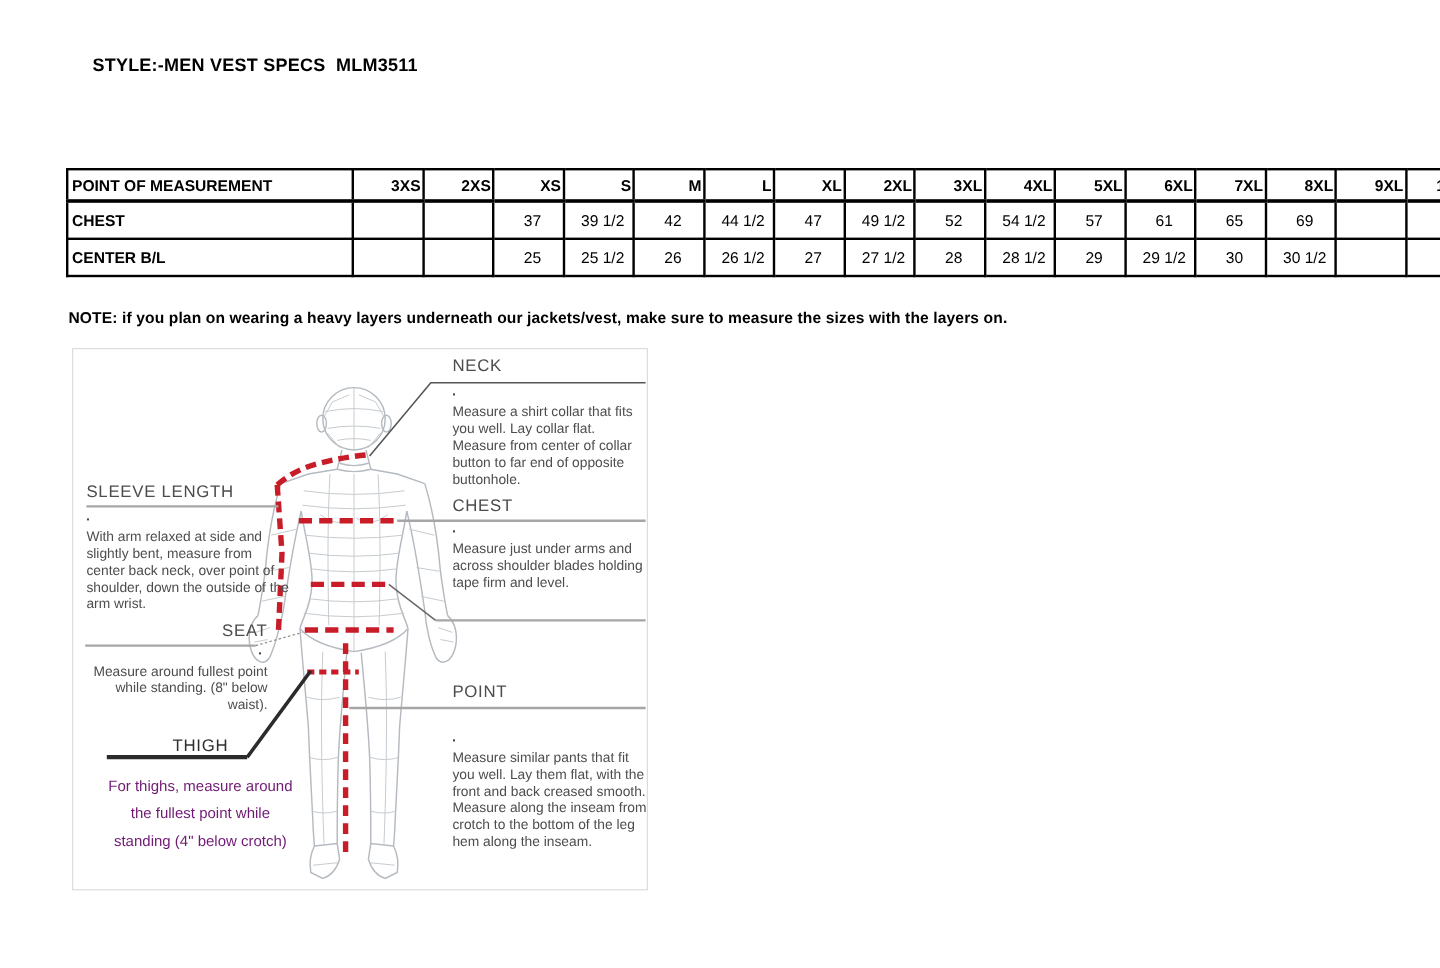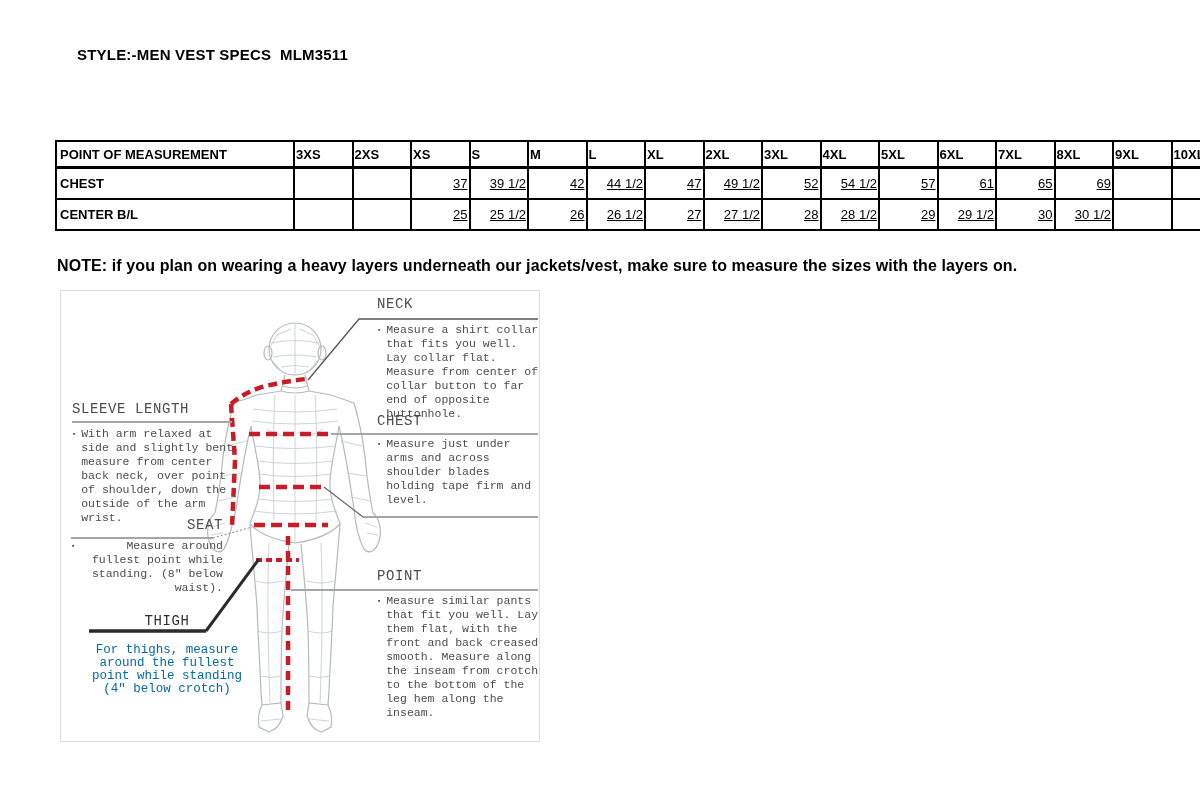--- a/index.html
+++ b/index.html
@@ -15,51 +15,51 @@
   
   .spec-table{
     position:absolute;left:55px;top:140px;width:1176px;
     border-collapse:collapse;table-layout:fixed;
     border:2px solid #000;
   }
   .spec-table col.pom{width:238px;}
   .spec-table th,.spec-table td{
     border:2px solid #000;font-size:13px;overflow:hidden;white-space:nowrap;
   }
-  .spec-table thead th{height:22px;font-weight:bold;text-align:left;border-bottom:3px solid #000;}
+  .spec-table thead th{height:22px;font-weight:bold;text-align:right;border-bottom:3px solid #000;}
   .spec-table thead th.pom{text-align:left;padding-left:3px;}
   .spec-table tbody th{height:27px;font-weight:bold;text-align:left;padding-left:3px;}
-  .spec-table tbody td{height:27px;text-align:right;padding-left:8px;font-weight:normal;text-decoration:underline;}
+  .spec-table tbody td{height:27px;text-align:center;padding-left:8px;font-weight:normal;}
   .note-line{
-    position:absolute;left:57px;top:257px;font-size:16px;font-weight:bold;letter-spacing:.1px;
+    position:absolute;left:57px;top:257px;font-size:13px;font-weight:bold;letter-spacing:.1px;
   }
   
   .diagram{
     position:absolute;left:60px;top:290px;width:480px;height:452px;
     border:1px solid #dcdcdc;box-sizing:border-box;
   }
   .diagram svg{position:absolute;left:0;top:0;}
-  .dg-section{position:absolute;font-family:Liberation Mono, monospace;}
+  .dg-section{position:absolute;}
   .dg-heading{
     font-size:14px;letter-spacing:.6px;color:#4c4c4c;font-weight:normal;
   }
   .dg-text{
-    display:flex;color:#4d4d4d;font-size:11.5px;line-height:14px;
+    display:flex;color:#4d4d4d;font-size:11.5px;line-height:14px;flex-direction:column;
   }
   .dg-bullet{flex:0 0 auto;font-size:7px;line-height:14px;margin-right:5px;color:#4c4c4c;}
   
   #sec-neck  {left:316px;top:5px;  width:164px;} #sec-neck  .dg-text{margin-top:11px;}
   #sec-chest {left:316px;top:122px;width:164px;} #sec-chest .dg-text{margin-top:8px;}
   #sec-waist {left:316px;top:208px;width:152px;} #sec-waist .dg-text{margin-top:9px;}
-  #sec-inseam{left:316px;top:277px;width:164px;} #sec-inseam .dg-text{margin-top:10px;}
+  #sec-inseam{left:316px;top:277px;width:164px;} #sec-inseam .dg-text{margin-top:27px;}
   #sec-sleeve{left:11px; top:110px;width:172px;} #sec-sleeve .dg-text{margin-top:10px;}
   #sec-seat  {left:10px; top:226px;width:152px;text-align:right;} #sec-seat  .dg-text{margin-top:6px;}
   #sec-thigh {left:28px; top:322px;width:156px;text-align:center;}
   #sec-thigh .dg-heading{color:#2e2e2e;}
-  #sec-thigh .dg-text{margin-top:15px;font-size:12.5px;line-height:13px;color:#0369a1;}
+  #sec-thigh .dg-text{margin-top:15px;font-size:12.5px;line-height:23px;color:#701a75;}
 </style>
 </head>
 <body>
 
 <div class="page-title">STYLE:-MEN VEST SPECS  MLM3511</div>
 
 <table class="spec-table">
   <colgroup>
       <col class="pom">
       <col>

